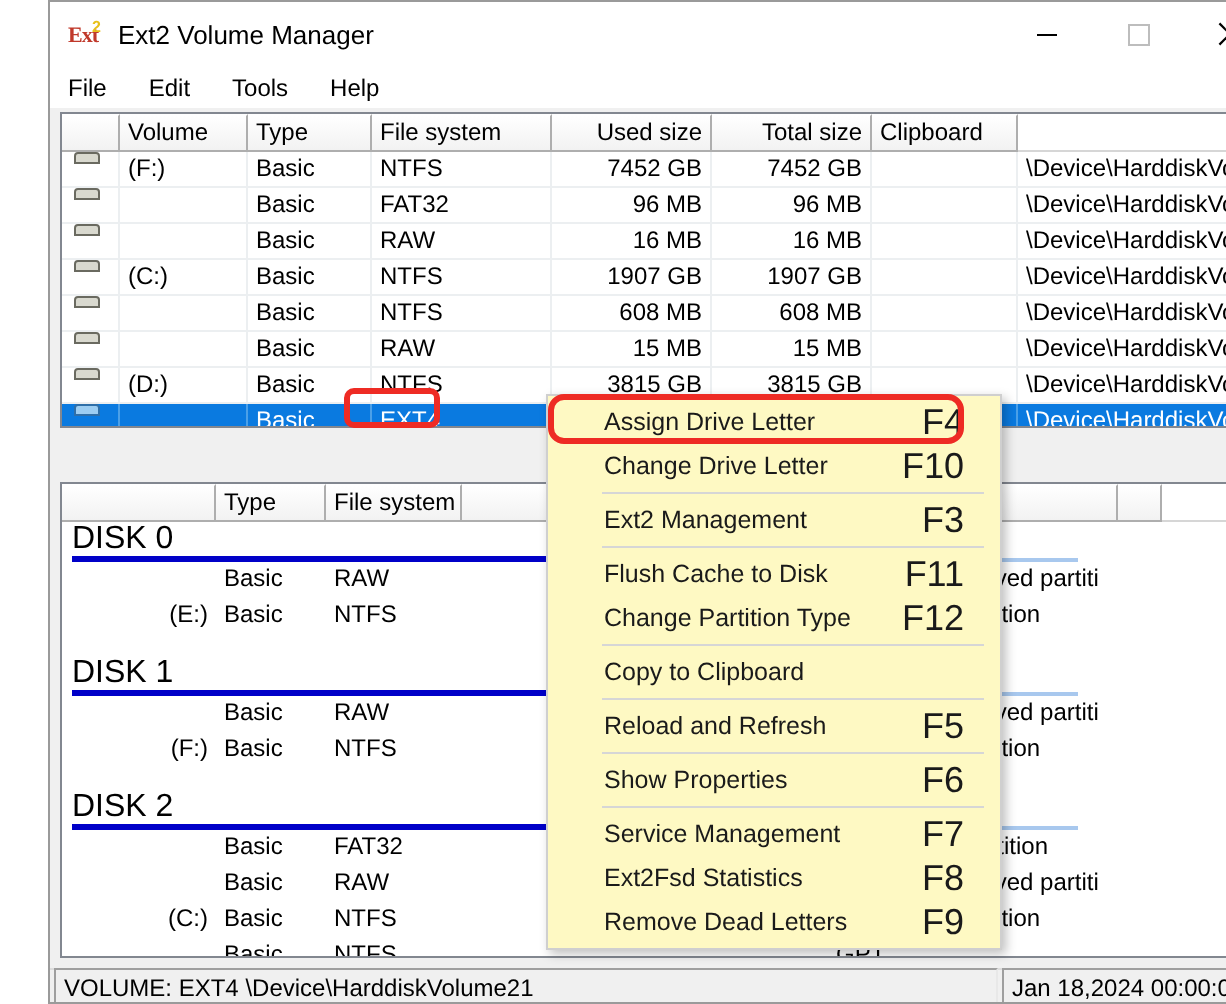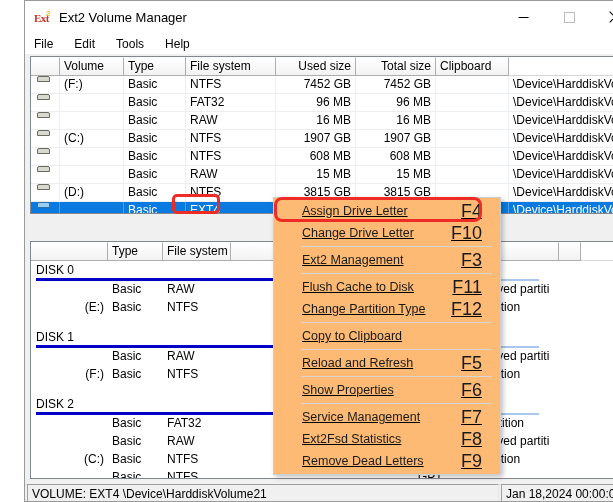--- a/index.html
+++ b/index.html
@@ -173,21 +173,21 @@
   }
   .row.selected .vol-icon .top { background: #9ccdf2; border-color: #2f6fa8; }
 
   
   .disk-label-row {
     display: flex;
     height: 17px;
     align-items: center;
   }
   .disk-label {
-    font-size: 12px;
+    font-size: 16px;
     padding-left: 5px;
     white-space: nowrap;
   }
   .disk-sep {
     height: 3px;
     background: #0000c8;
     margin: 0 6px 0 5px;
   }
   .disk-sep.light {
     background: #a8c8ee;
@@ -255,27 +255,26 @@
     border-right-color: #e8e8e8;
     border-bottom-color: #e8e8e8;
     box-sizing: border-box;
   }
 
   
   .ctxmenu {
     position: absolute;
     left: 248px; top: 196px;
     width: 228px;
-    background: #fdba74;
+    background: #fef9c3;
     border: 1px solid #cfcfcf;
     box-shadow: 2px 2px 5px rgba(0,0,0,0.25);
     padding: 2px 0 2px 0;
     box-sizing: border-box;
     z-index: 50;
-    text-decoration: underline;
   }
   .ctx-item {
     position: relative;
     height: 22px;
     line-height: 22px;
     display: flex;
     align-items: center;
     font-size: 12.5px;
     color: #1a1a1a;
     padding-left: 28px;

